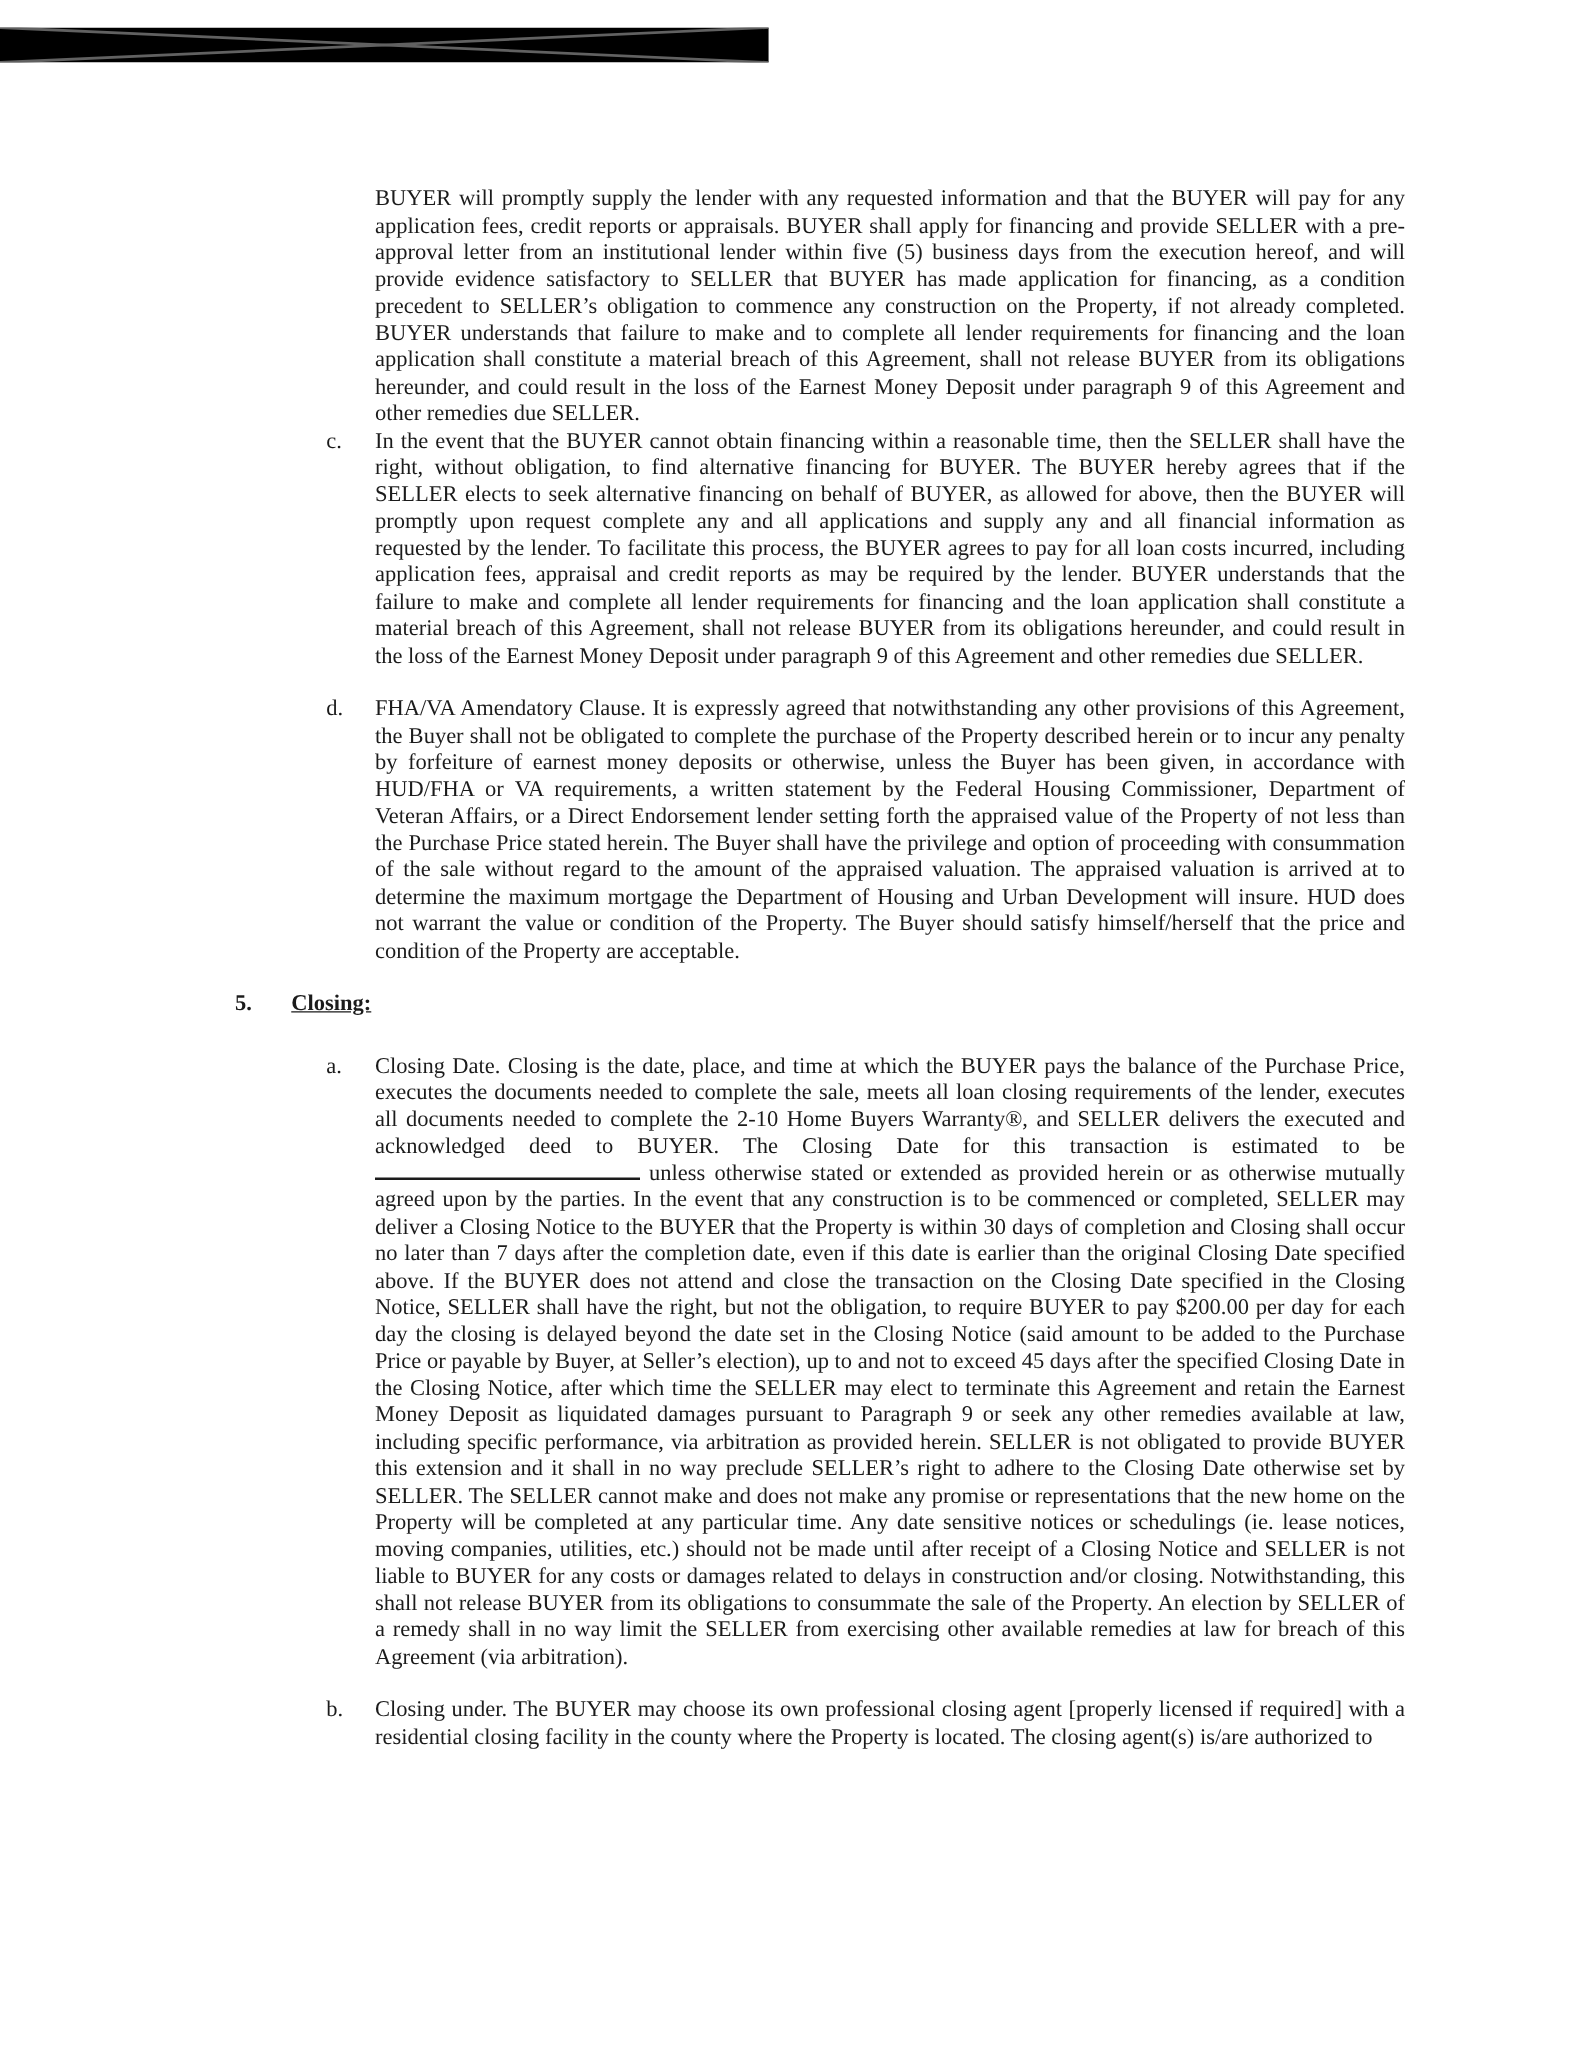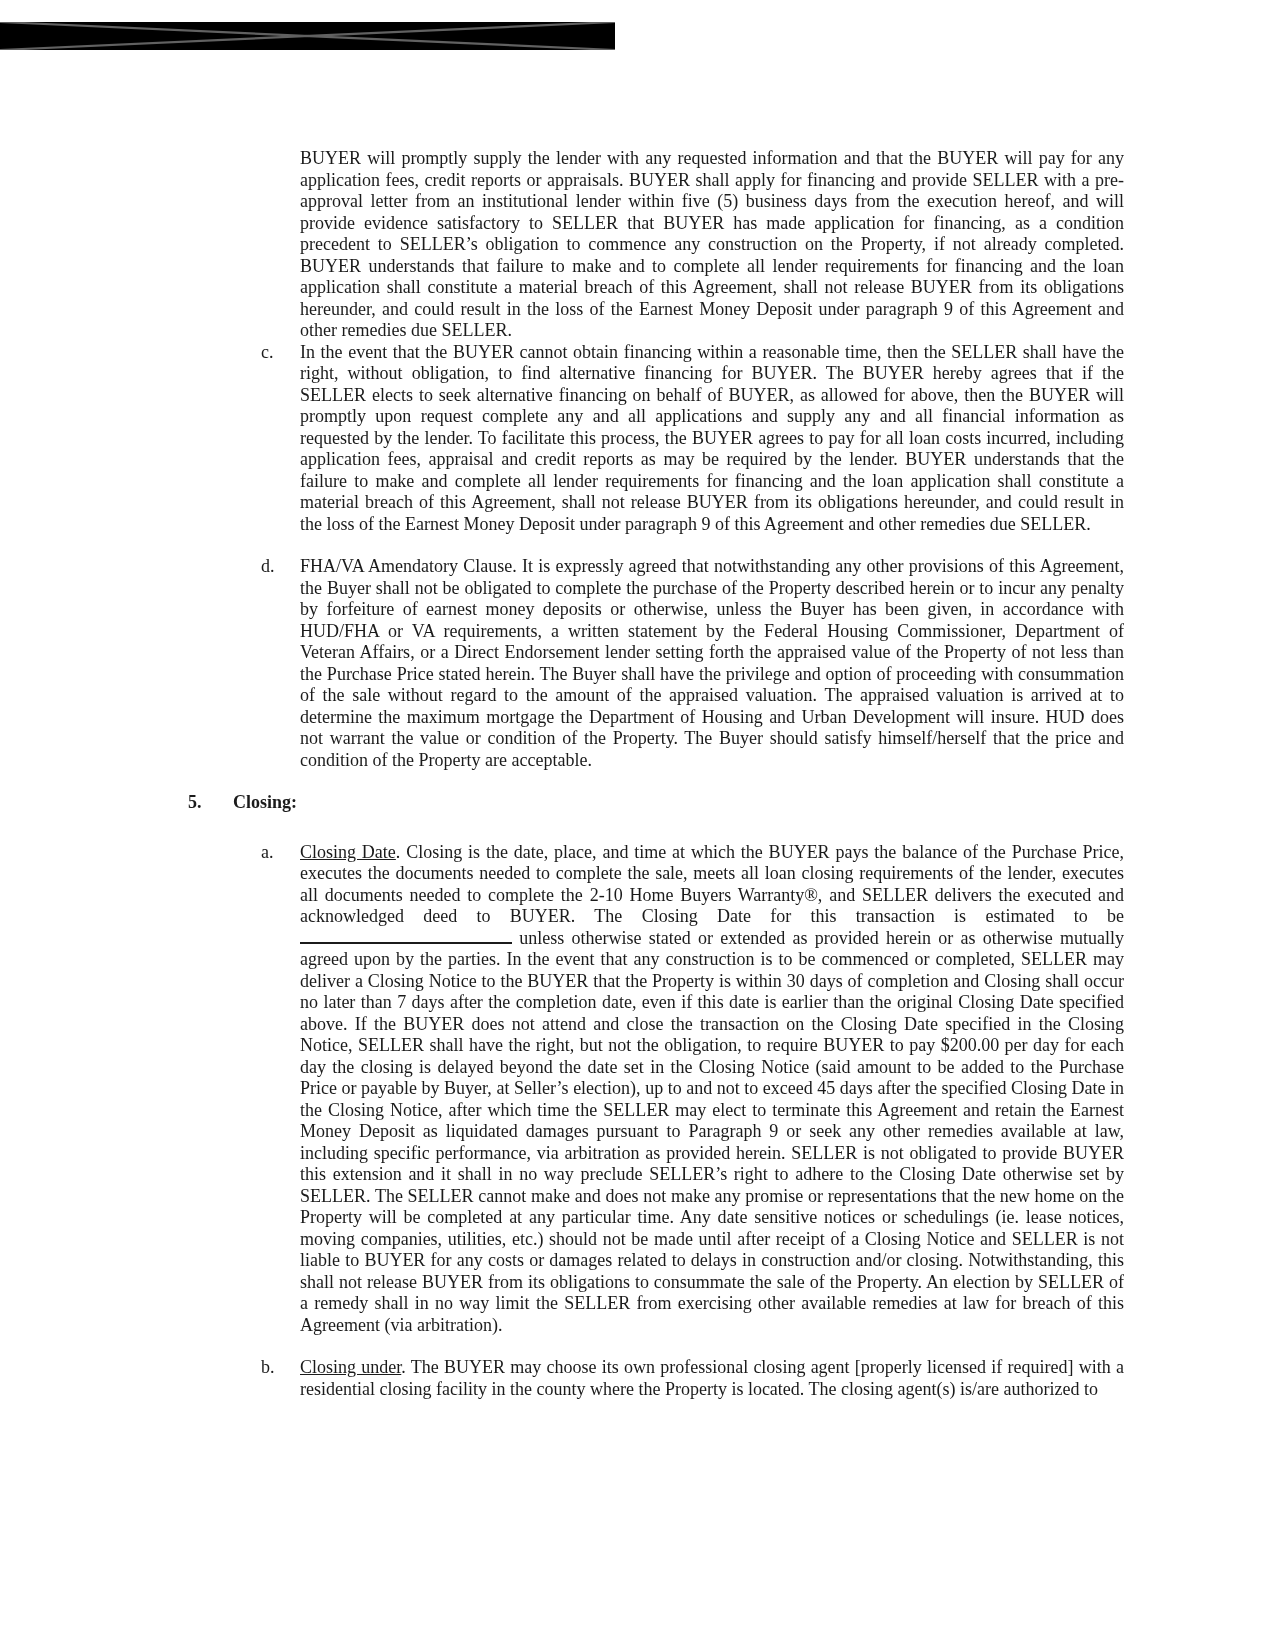--- a/index.html
+++ b/index.html
@@ -36,22 +36,22 @@
     position:absolute;
     left:-39px;
     top:0;
   }
   .section-heading{
     position:relative;
     font-weight:bold;
     margin-bottom:28px;
   }
   .sec-num{position:absolute;left:-112px;top:0;}
-  .sec-title{margin-left:-67px;}
-  .lead{text-decoration:underline;}
+  .sec-title{margin-left:-67px;text-decoration:underline;}
+  .lead{}
   .blank{
     display:inline-block;
     width:212px;
     height:4px;
     border-bottom:2px solid #1b1b1b;
   }
 
   
   .footer-mark{
     position:absolute;

